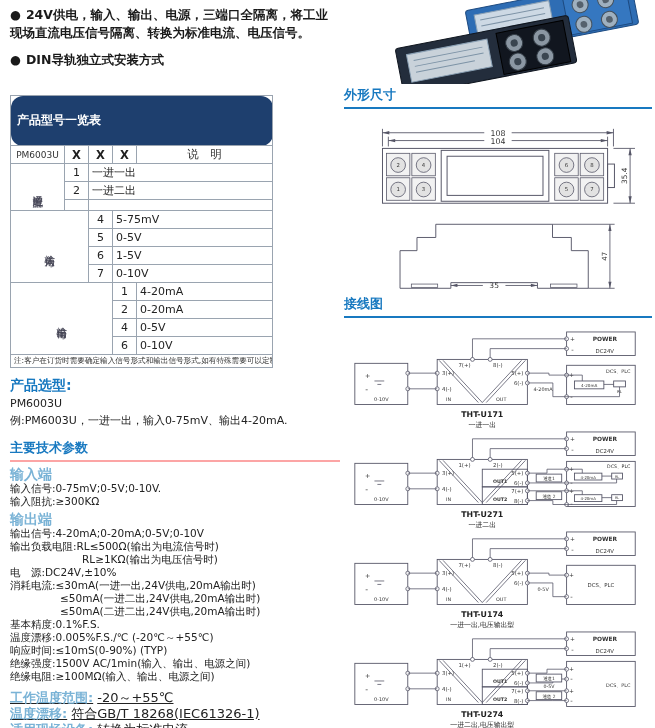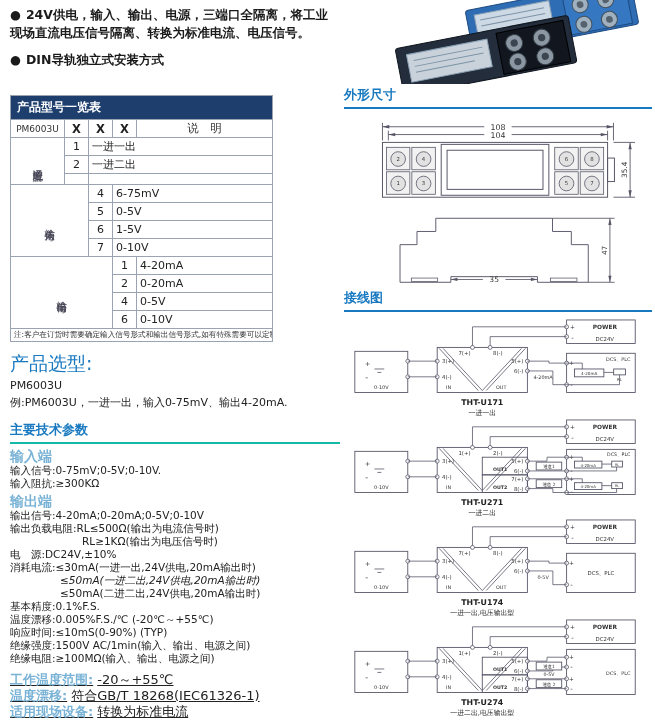--- a/index.html
+++ b/index.html
@@ -9,46 +9,46 @@
   .right-col{position:absolute;left:344px;top:0;width:308px;}
 
   
   ul.features{list-style:none;margin:0;padding:0;}
   ul.features li{font-size:12.5px;font-weight:bold;line-height:1.45;margin:0 0 9px 0;color:#1a1a1a;}
   ul.features .bullet{margin-right:5px;}
 
   
   table.model-table{border-collapse:collapse;margin-top:26px;font-size:11px;table-layout:fixed;width:262px;}
   table.model-table th,table.model-table td{border:1px solid #9aa4b0;padding:1px 3px;}
-  table.model-table th{background:#1e3f6e;color:#fff;text-align:left;font-size:12px;padding:3px 6px;}
+  table.model-table th{background:#1e3f6e;color:#fff;text-align:left;font-size:12px;padding:16px 6px;border-radius:12px;}
   td.modelcell{font-size:9px;color:#333;text-align:center;}
   td.xcell{font-weight:bold;text-align:center;font-size:11.5px;}
   td.deschead{text-align:center;font-size:11.5px;color:#333;}
   td.labcell{text-align:center;vertical-align:middle;}
   .vlab{writing-mode:vertical-rl;text-orientation:upright;display:inline-block;font-size:10.5px;color:#445;letter-spacing:1px;line-height:1.1;}
   td.code{text-align:center;font-size:11px;height:15px;}
   td.desc{font-size:11px;padding-left:8px;}
   tr.empty-row td{height:8px;}
   td.note{font-size:7.6px;color:#333;padding:2px 2px;white-space:nowrap;overflow:hidden;}
 
   
-  .sel-title{color:#1879c0;font-weight:normal;font-size:19px;margin-top:9px;}
+  .sel-title{color:#1879c0;font-weight:bold;font-size:14px;margin-top:9px;}
   .sel-model,.sel-example{font-size:11px;line-height:1.35;margin-top:2px;}
-  .spec-head{color:#1879c0;font-weight:bold;font-size:13px;border-bottom:2px solid #14b8a6;padding-bottom:3px;margin-top:10px;}
+  .spec-head{color:#1879c0;font-weight:bold;font-size:13px;border-bottom:2px solid #fca5a5;padding-bottom:3px;margin-top:10px;}
   #spec-sections{margin-top:6px;}
   .spec-label{color:#7ab3d6;font-weight:bold;font-size:14px;margin:5px 0 1px 0;line-height:13px;}
   .spec-line{font-size:10.5px;line-height:13px;white-space:nowrap;}
   #spec-footer{margin-top:7px;}
   .spec-foot{font-size:13px;line-height:16px;text-decoration:underline;}
   .foot-label{color:#7ab3d6;font-weight:bold;margin-right:4px;}
   .foot-value{color:#222;}
 
   
   .photo{height:84px;overflow:hidden;}
-  .section-head{color:#1879c0;font-weight:bold;font-size:13px;border-bottom:2px solid #1879c0;padding-bottom:3px;margin:2px 0 6px 0;}
+  .section-head{color:#1879c0;font-weight:bold;font-size:13px;border-bottom:2px solid #1879c0;padding-bottom:3px;margin:2px 0 12px 0;}
   svg{display:block;}
   svg text{font-family:"DejaVu Sans","Liberation Sans",sans-serif;}
   #wiring-diagrams svg{margin:0;}
 </style>
 </head>
 <body>
 
 <div class="page">
 
   <div class="left-col">
@@ -86,21 +86,21 @@
               <td class="code">2</td>
               <td class="desc" colspan="3">一进二出</td>
             </tr>
             <tr class="empty-row">
               <td class="code"></td>
               <td class="desc" colspan="3"></td>
             </tr>
             <tr>
               <td class="labcell" rowspan="4" colspan="2"><span class="vlab">输入信号</span></td>
               <td class="code">4</td>
-              <td class="desc" colspan="2">6-75mV</td>
+              <td class="desc" colspan="2">5-75mV</td>
             </tr>
             <tr>
               <td class="code">5</td>
               <td class="desc" colspan="2">0-5V</td>
             </tr>
             <tr>
               <td class="code">6</td>
               <td class="desc" colspan="2">1-5V</td>
             </tr>
             <tr>
@@ -139,21 +139,21 @@
     <div id="spec-sections">
         <div class="spec-label">输入端</div>
         <div class="spec-line">输入信号:0-75mV;0-5V;0-10V.</div>
         <div class="spec-line">输入阻抗:≥300KΩ</div>
         <div class="spec-label">输出端</div>
         <div class="spec-line">输出信号:4-20mA;0-20mA;0-5V;0-10V</div>
         <div class="spec-line">输出负载电阻:RL≤500Ω(输出为电流信号时)</div>
         <div class="spec-line" style="padding-left: 72px;">RL≥1KΩ(输出为电压信号时)</div>
         <div class="spec-line">电　源:DC24V,±10%</div>
         <div class="spec-line">消耗电流:≤30mA(一进一出,24V供电,20mA输出时)</div>
-        <div class="spec-line" style="padding-left: 50px; font-style: italic;">≤50mA(一进二出,24V供电,20mA输出时)</div>
+        <div class="spec-line" style="padding-left: 50px;">≤50mA(一进二出,24V供电,20mA输出时)</div>
         <div class="spec-line" style="padding-left: 50px;">≤50mA(二进二出,24V供电,20mA输出时)</div>
         <div class="spec-line">基本精度:0.1%F.S.</div>
         <div class="spec-line">温度漂移:0.005%F.S./℃ (-20℃～+55℃)</div>
         <div class="spec-line">响应时间:≤10mS(0-90%) (TYP)</div>
         <div class="spec-line">绝缘强度:1500V AC/1min(输入、输出、电源之间)</div>
         <div class="spec-line">绝缘电阻:≥100MΩ(输入、输出、电源之间)</div>
       </div>
     <div id="spec-footer">
         <div class="spec-foot"><span class="foot-label">工作温度范围:</span><span class="foot-value">-20～+55℃</span></div>
         <div class="spec-foot"><span class="foot-label">温度漂移:</span><span class="foot-value">符合GB/T 18268(IEC61326-1)</span></div>

